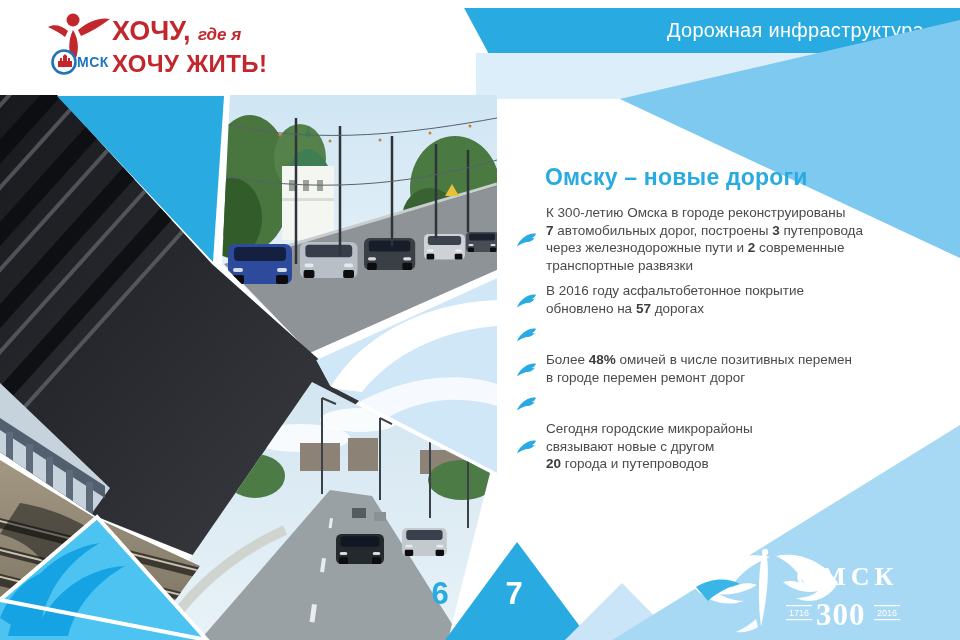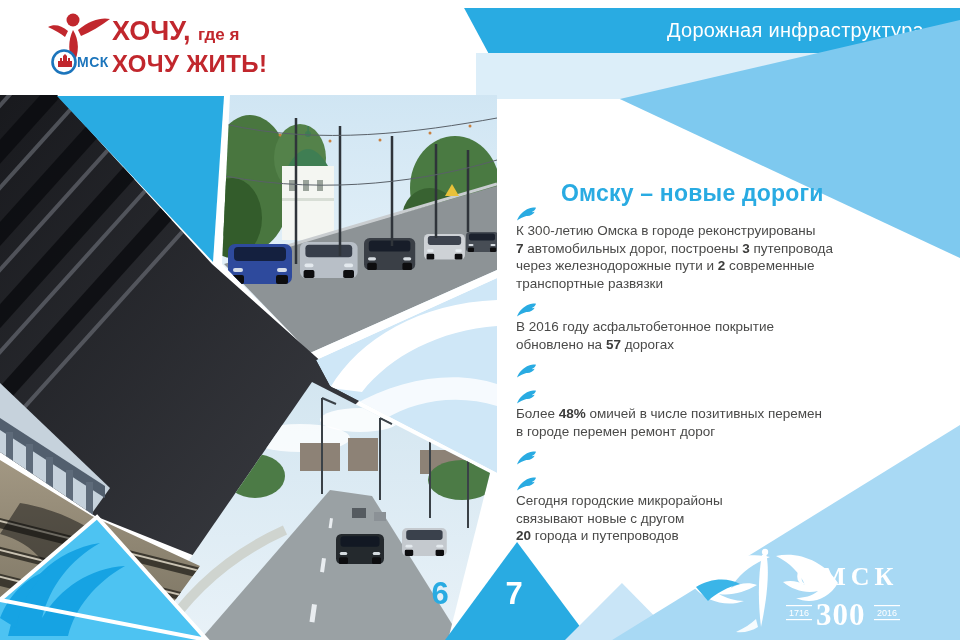--- a/index.html
+++ b/index.html
@@ -12,27 +12,27 @@
   .headerbar{left:455px;top:8px;width:505px;height:45px;background:#29abe2;
              clip-path:polygon(1.8% 0,100% 0,100% 100%,6.6% 100%);}
   .headerbar .title{display:block;text-align:right;padding-right:36px;line-height:45px;
              color:#ffffff;font-size:20px;letter-spacing:0.3px;}
   .midtri{left:615px;top:15px;width:345px;height:248px;background:#7ec9ef;
           clip-path:polygon(1.4% 33.9%,100% 2%,100% 98%);}
 
   
   .slogan{left:112px;top:16px;color:#c1272d;font-weight:bold;}
   .slogan .l1{font-size:27px;line-height:30px;}
-  .slogan .l1 small{font-size:17px;font-weight:bold;}
+  .slogan .l1 small{font-size:17px;font-weight:bold;font-style:italic;}
   .slogan .l2{font-size:24px;line-height:27px;letter-spacing:0.4px;}
 
   
   .heading{left:545px;top:164px;font-size:23px;font-weight:bold;color:#29abe2;letter-spacing:0.2px;}
   .bullets{left:516px;top:204px;display:flex;flex-direction:column;gap:8px;}
-  .bullet{display:flex;align-items:flex-start;flex-direction:column;}
+  .bullet{display:flex;align-items:center;}
   .bullet svg{flex:0 0 auto;margin:2px 9px 0 0;}
   .bullet p{margin:0;font-size:13.5px;line-height:17.5px;color:#4a4a49;white-space:nowrap;}
   .bullet p b{color:#3c3c3b;}
 
   
   .cyandiamond{left:445px;top:542px;width:145px;height:98px;background:#29abe2;
                clip-path:polygon(0 100%,49.7% 0,100% 100%);}
   .palediamond{left:565px;top:583px;width:113px;height:57px;background:#c9e5f7;
                clip-path:polygon(0 100%,50.4% 0,100% 100%);}
   .foottri{left:605px;top:420px;width:355px;height:220px;background:#a8d9f4;
@@ -256,21 +256,21 @@
     <g clip-path="url(#cpBlue)">
       <polygon points="0,512 97,429 207,552 0,552" fill="#4dc3f2"></polygon>
       <path d="M8,548 C20,495 55,462 100,455 C70,472 50,498 42,530 C60,500 90,480 125,478 C95,495 75,520 68,548 Z" fill="#16a3e3"></path>
       <path d="M0,530 C10,505 28,488 50,482 C32,496 20,516 16,540 Z" fill="#16a3e3"></path>
     </g>
     <polygon points="0,512 97,429 207,552" fill="none" stroke="#ffffff" stroke-width="4"></polygon>
 
     <polygon points="57,8 224,8 213,174" fill="#29abe2"></polygon>
   </svg>
 
-  <h1 class="abs heading" style="margin:16px">Омску – новые дороги</h1>
+  <h1 class="abs heading" style="margin:0">Омску – новые дороги</h1>
 
   <div class="abs bullets">
     <div class="bullet">
       <svg width="21" height="16" viewBox="0 0 21 16">
         <path d="M1,14.5 C3,9 7.5,4.5 13,2.5 C16,1.4 18.8,1.3 20,1.7 C19.5,3.6 18,5.2 15.8,6.1
                  C16.9,6.2 17.9,6 18.7,5.7 C17.2,8.6 13.8,10.3 10.3,9.9 C6.6,11 3.4,12.6 1,14.5 Z" fill="#29abe2"></path>
       </svg>
       <p><span>К 300-летию Омска в городе реконструированы</span><br><b>7</b><span> автомобильных дорог, построены </span><b>3</b><span> путепровода</span><br><span>через железнодорожные пути и </span><b>2</b><span> современные</span><br><span>транспортные развязки</span></p>
     </div>
 

